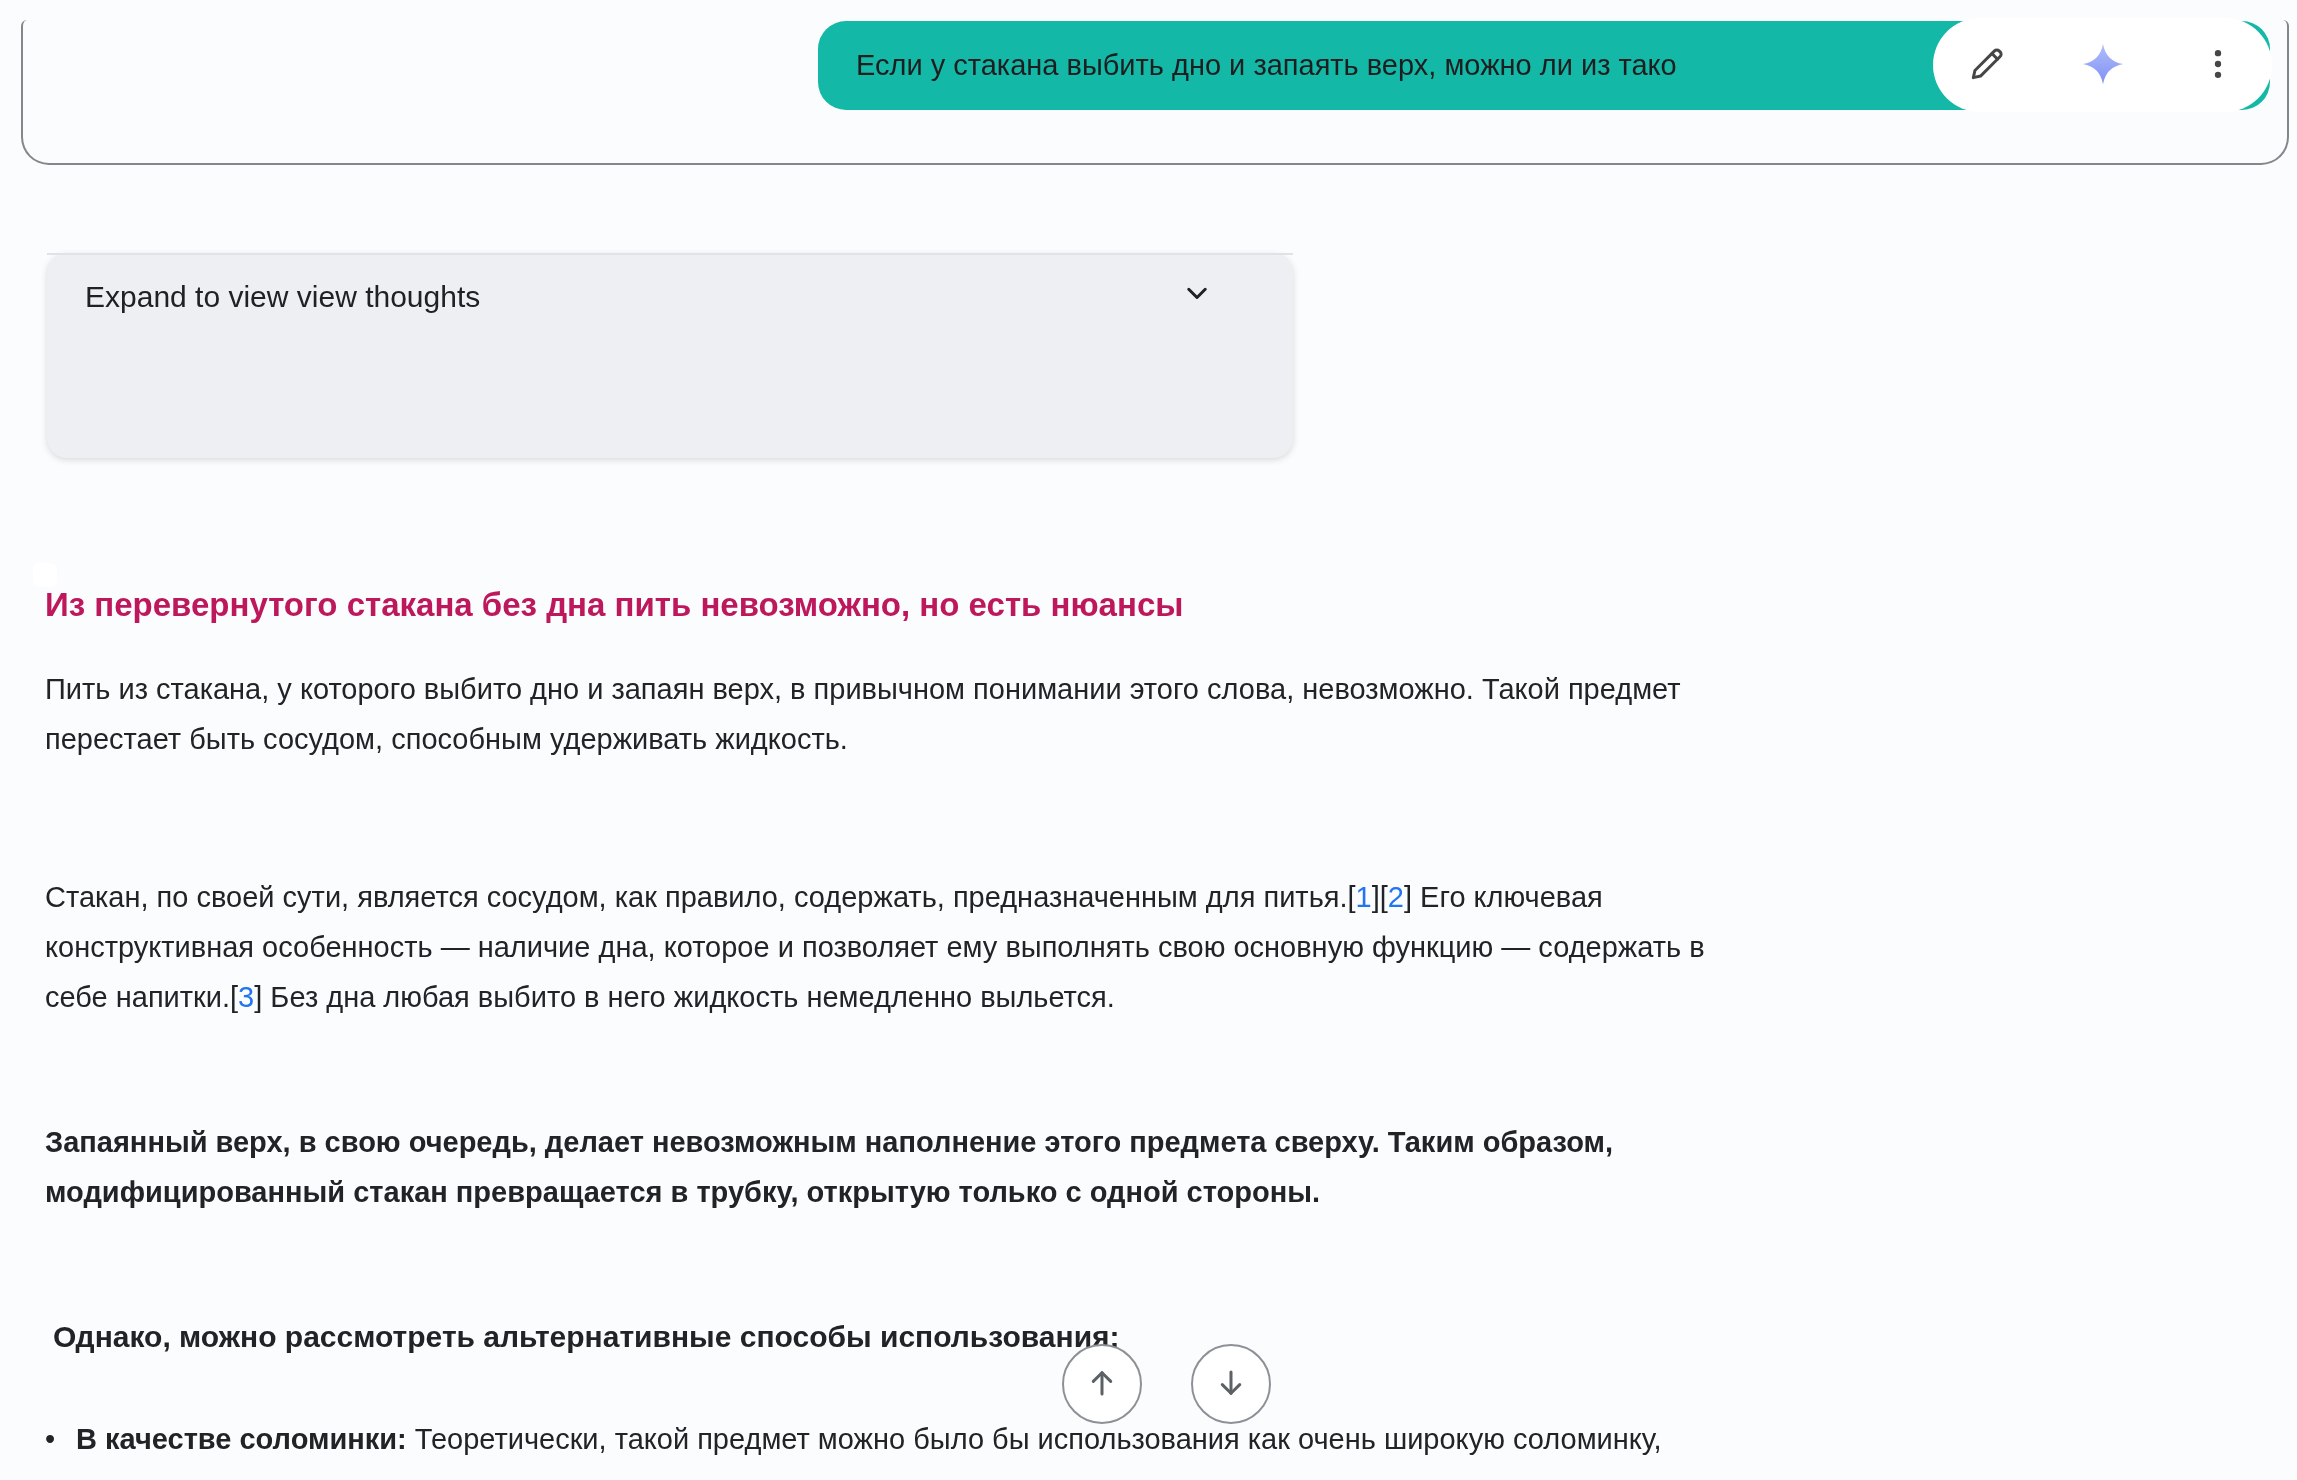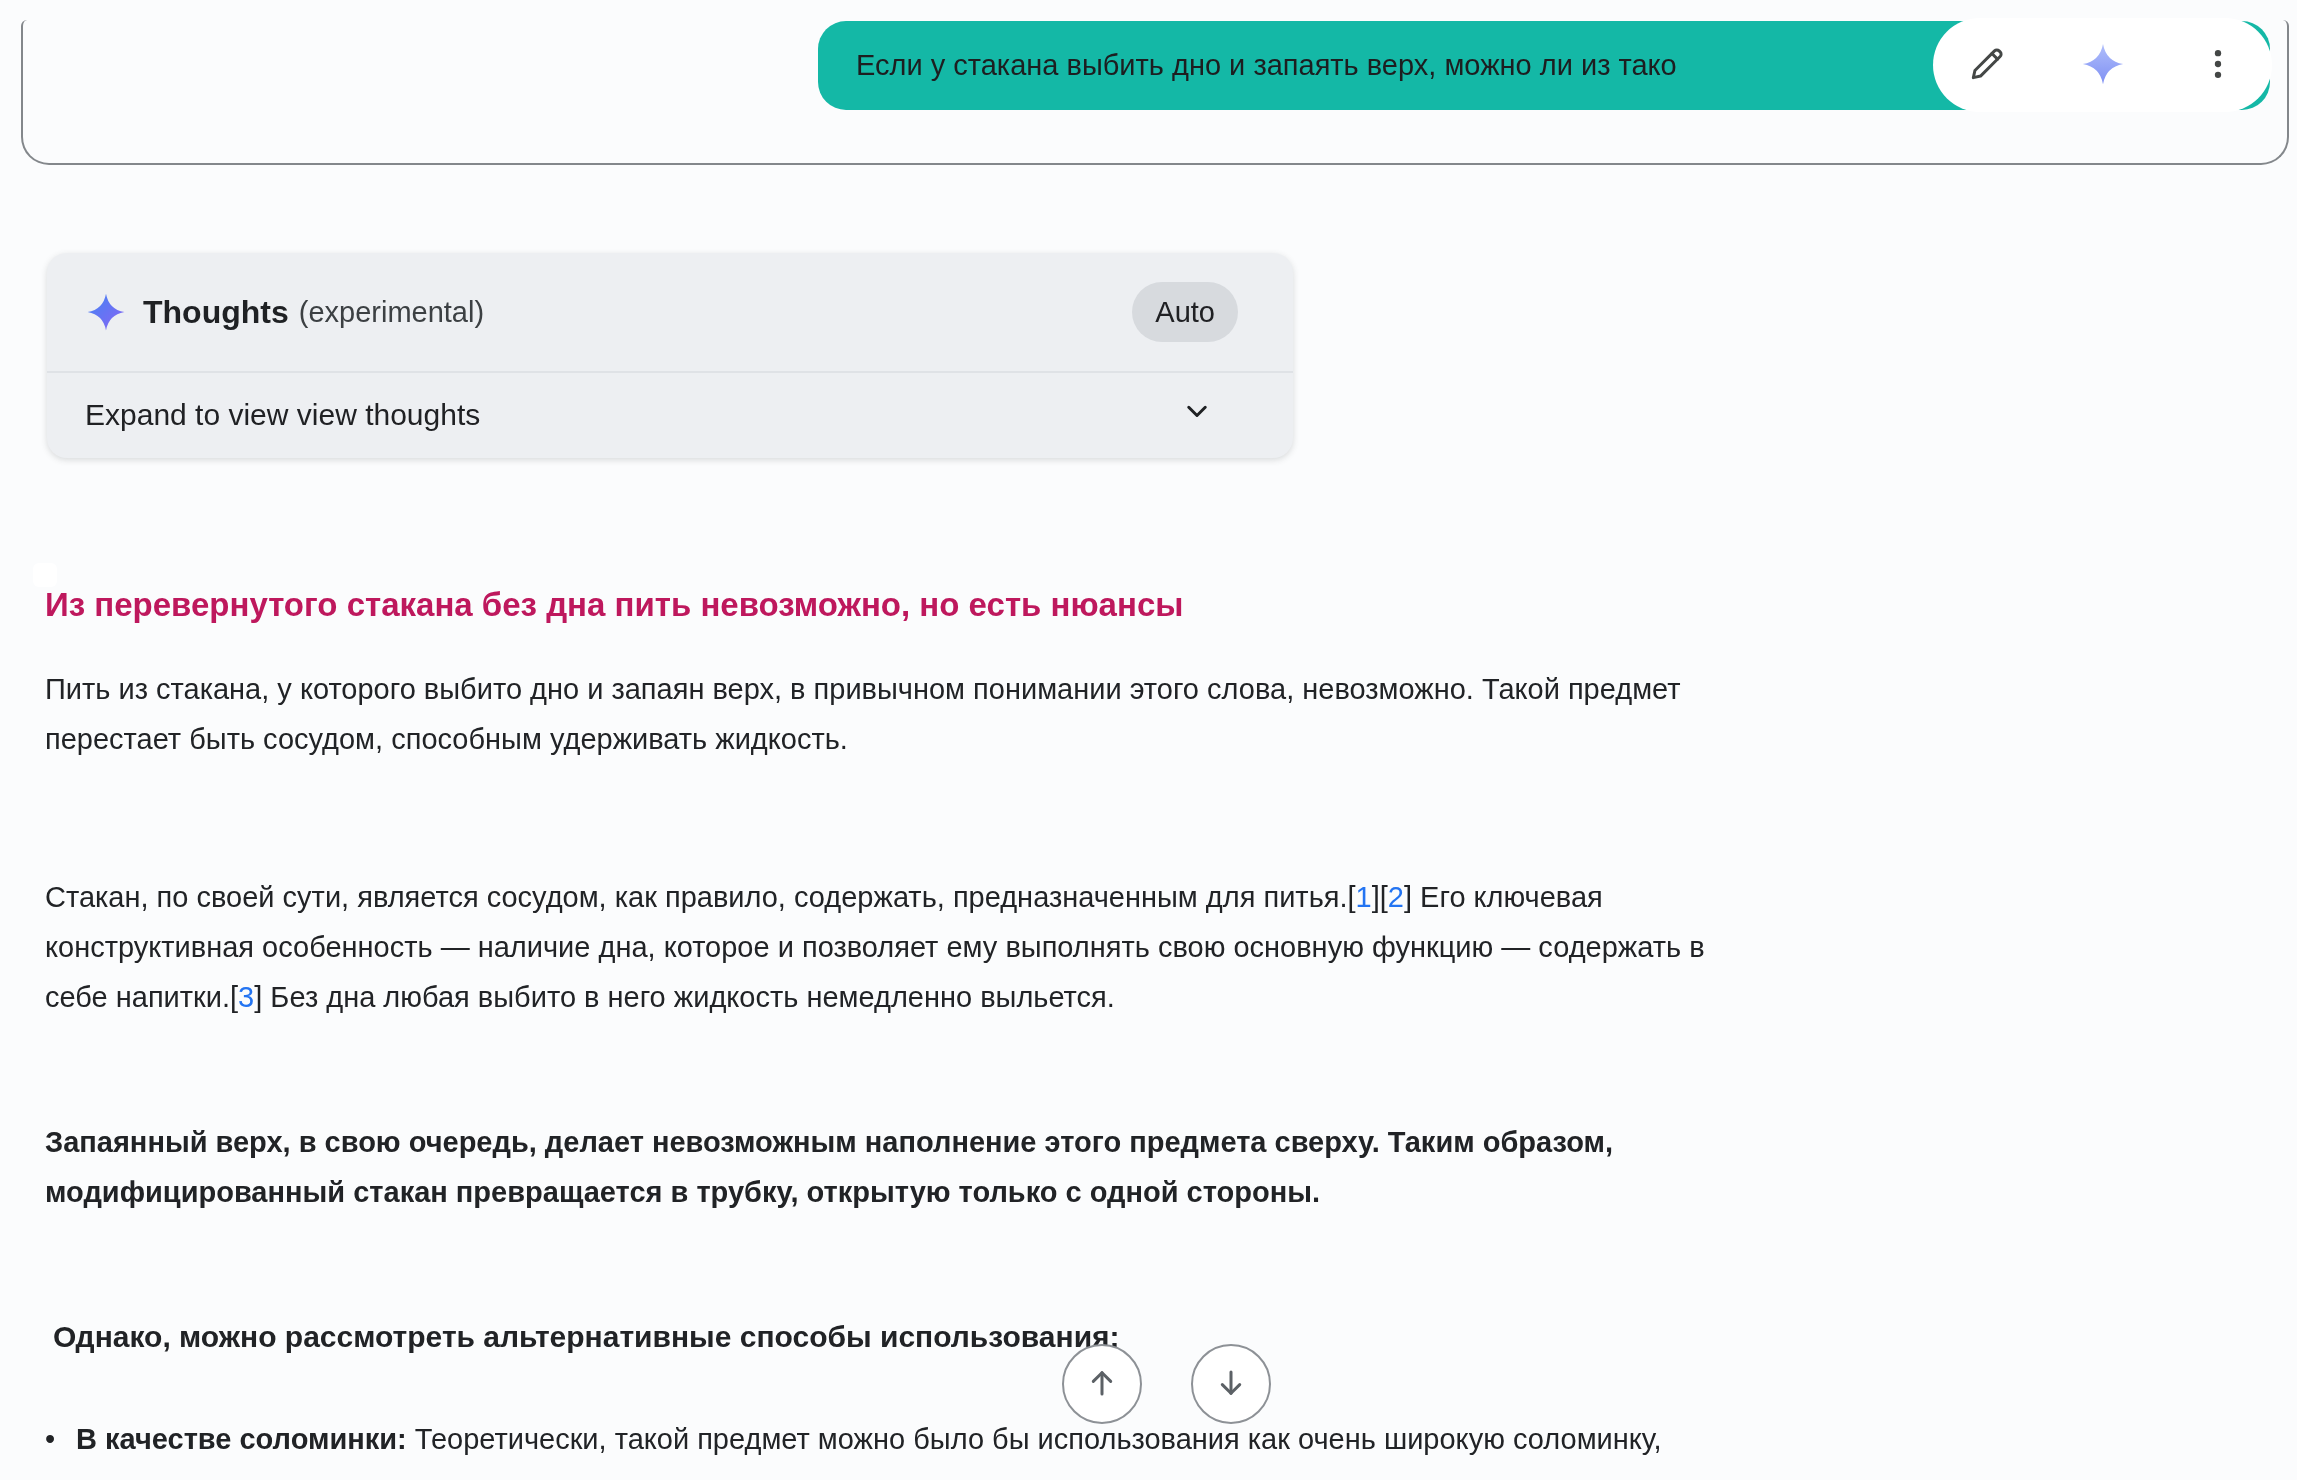--- a/index.html
+++ b/index.html
@@ -99,36 +99,20 @@
         <svg width="40" height="40" viewBox="0 0 24 24" fill="#444746">
           <circle cx="12" cy="5.5" r="1.9"></circle>
             <circle cx="12" cy="12" r="1.9"></circle>
             <circle cx="12" cy="18.5" r="1.9"></circle>
         </svg>
       </span>
     </button>
   </div>
 
   <section class="thoughts">
-    <div class="thoughts-header">
-      <span class="t-sparkle">
-        <svg width="42" height="42" viewBox="0 0 24 24">
-          <defs>
-            <linearGradient id="g2" x1="0" y1="0" x2="1" y2="1">
-              <stop offset="0" stop-color="#4285f4"></stop>
-              <stop offset="1" stop-color="#8a63f4"></stop>
-            </linearGradient>
-          </defs>
-          <path d="M12 1.5 Q13.6 10.4 22.5 12 Q13.6 13.6 12 22.5 Q10.4 13.6 1.5 12 Q10.4 10.4 12 1.5 Z" fill="url(#g2)"></path>
-        </svg>
-      </span>
-      <span class="t-title">Thoughts</span>
-      <span class="t-sub">(experimental)</span>
-      <span class="auto-badge">Auto</span>
-    </div>
     <div class="t-divider"></div>
     <div class="thoughts-expand">
       <span>Expand to view view thoughts</span>
       <span>
         <svg width="36" height="36" viewBox="0 0 24 24" fill="none" stroke="#1f2124" stroke-width="2" stroke-linecap="round" stroke-linejoin="round">
           <path d="M6.5 9.5 L12 15 L17.5 9.5"></path>
         </svg>
       </span>
     </div>
   </section>

